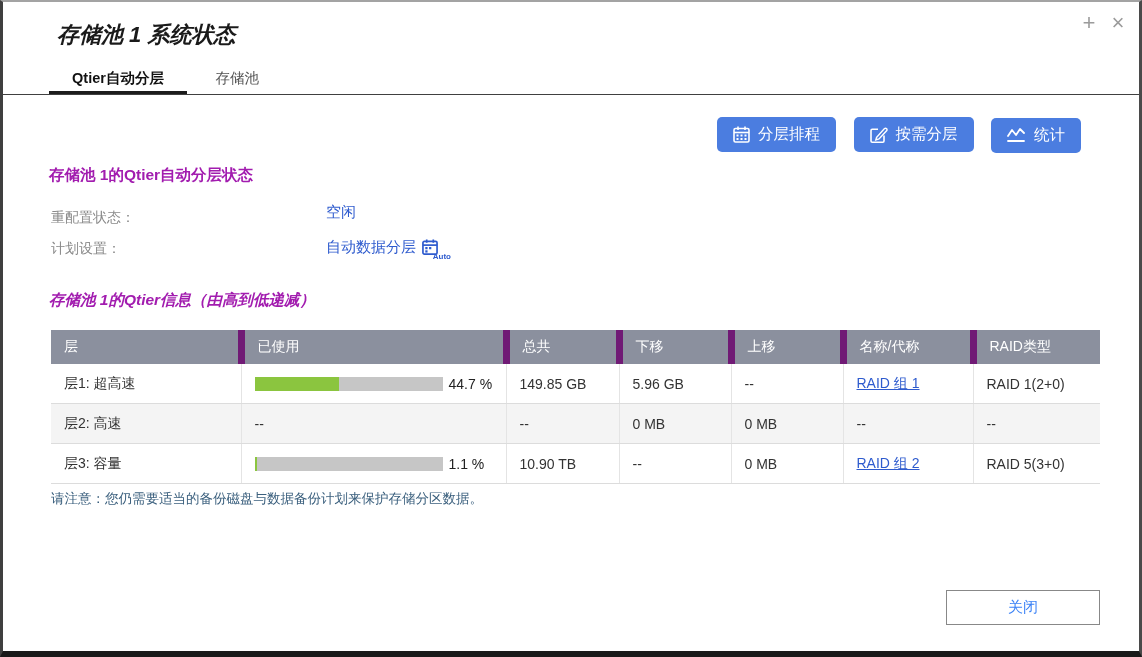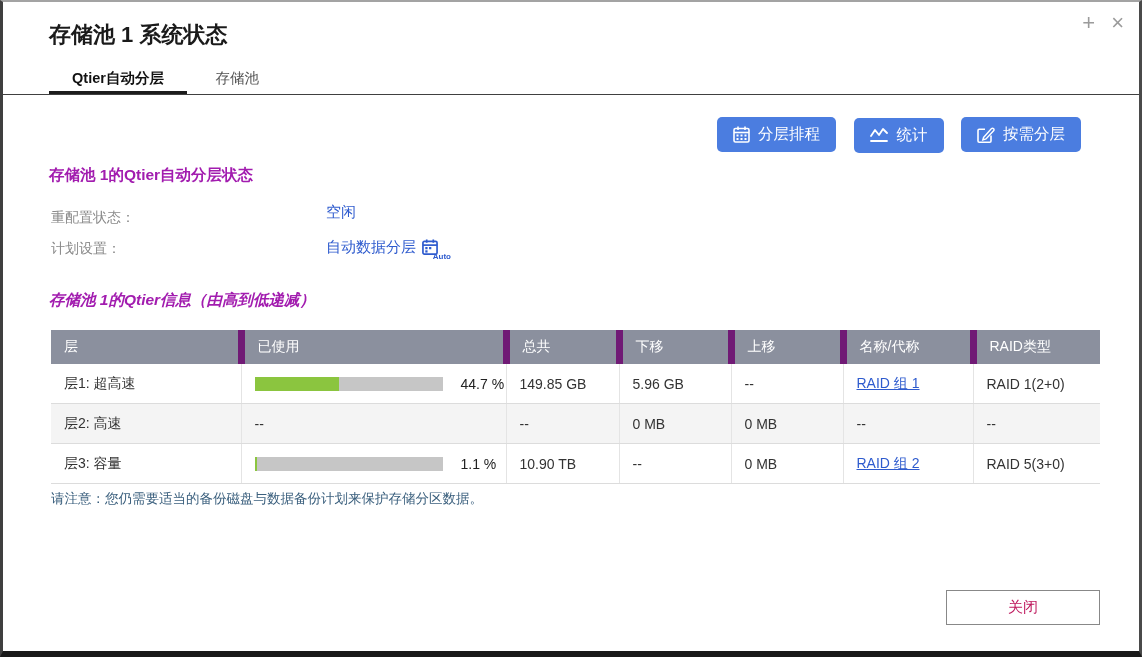--- a/index.html
+++ b/index.html
@@ -2,21 +2,21 @@
 <html style="--accent: #4b7de0; --link: #2e5bce; --bar-green: #8bc53f; --bar-bg: #c6c6c6; --th-bg: #8b909e; --note: #3a5f7d;"><head>
 <meta charset="utf-8">
 <style>
   html,body{margin:0;padding:0;background:#e9e9e9;font-family:"Liberation Sans","DejaVu Sans",sans-serif;}
   .window{
     position:relative;width:1142px;height:657px;background:#fff;box-sizing:border-box;
     border-left:3px solid #3f3f3f;border-right:3px solid #4a4a4a;
     border-top:2px solid #a3a3a3;border-bottom:6px solid #191919;
     overflow:hidden;
   }
-  .titlebar{position:absolute;top:0;left:0;right:0;height:60px;}
+  .titlebar{position:absolute;top:0;left:8px;right:0;height:60px;font-style:italic;}
   .dialog-title{position:absolute;top:18px;left:46px;font-size:22px;font-weight:bold;color:#1a1a1a;margin:0;}
   .win-controls{position:absolute;top:8px;right:10px;color:#9b9b9b;font-size:22px;line-height:22px;}
   .win-controls span{display:inline-block;padding:2px 5px;cursor:pointer;}
   
   .tabs{position:absolute;top:66px;left:0;right:0;height:27px;border-bottom:1px solid #404040;padding-left:46px;box-sizing:border-box;}
   .tab{display:inline-block;vertical-align:bottom;height:26px;line-height:20px;font-size:14.5px;text-align:center;cursor:pointer;}
   .tab.active{width:138px;color:#111;font-weight:bold;border-bottom:3px solid #1c1c1c;box-sizing:border-box;}
   .tab.inactive{color:#555;padding:0 24px;}
   
   .toolbar{position:absolute;top:115px;right:58px;white-space:nowrap;}
@@ -41,28 +41,28 @@
   .qtier-table th:first-child{border-left:none;}
   .qtier-table td{
     height:39px;padding:0 0 0 13px;border-bottom:1px solid #dcdcdc;border-left:1px solid #e4e4e4;
     background:#fff;overflow:hidden;white-space:nowrap;
   }
   .qtier-table td:first-child{border-left:none;}
   .qtier-table tr.alt td{background:#f4f4f4;}
   .usedwrap{display:flex;align-items:center;}
   .bar{width:188px;height:14px;background:var(--bar-bg,#c6c6c6);position:relative;flex:none;}
   .bar .fill{height:100%;background:var(--bar-green,#8bc53f);}
-  .pct{margin-left:18px;color:#222;}
+  .pct{margin-left:6px;color:#222;}
   .raid-link{color:var(--link,#2e5bce);text-decoration:underline;cursor:pointer;}
   
   .note{position:absolute;top:488px;left:48px;font-size:13.5px;color:var(--note,#3a5f7d);}
   
   .close-btn{
     position:absolute;top:588px;left:943px;width:154px;height:35px;background:#fff;
-    border:1px solid #888;color:#be185d;font-size:15px;font-family:inherit;cursor:pointer;
+    border:1px solid #888;color:#3b82f6;font-size:15px;font-family:inherit;cursor:pointer;
   }
 </style>
 </head>
 <body>
 
 <div class="window">
 
   <div class="titlebar">
     <h1 class="dialog-title">存储池 1 系统状态</h1>
     <div class="win-controls">
@@ -91,35 +91,35 @@
               <rect x="3.5" y="12" width="2" height="2"></rect>
               <rect x="7.5" y="12" width="2" height="2"></rect>
               <rect x="11.5" y="12" width="2" height="2"></rect>
             </g>
           </svg>
       </span>
       <span>分层排程</span>
     </button>
     <button class="btn-blue">
       <span>
+        <svg width="18" height="17" viewBox="0 0 18 17">
+            <path d="M14 9.5 V15 a1.2 1.2 0 0 1 -1.2 1.2 H2.2 A1.2 1.2 0 0 1 1 15 V4.4 A1.2 1.2 0 0 1 2.2 3.2 H8" fill="none" stroke="#fff" stroke-width="1.6"></path>
+            <path d="M6.5 11.5 L14.5 2.5 a1.6 1.6 0 0 1 2.3 2.1 L9 13 l-3.2 1z" fill="none" stroke="#fff" stroke-width="1.4"></path>
+          </svg>
+      </span>
+      <span>按需分层</span>
+    </button>
+    <button class="btn-blue">
+      <span>
         <svg width="19" height="16" viewBox="0 0 19 16">
             <polyline points="1,9 5,3 9,8 13,2 17,6" fill="none" stroke="#fff" stroke-width="1.8" stroke-linejoin="round" stroke-linecap="round"></polyline>
             <line x1="1" y1="14" x2="17" y2="14" stroke="#fff" stroke-width="1.8" stroke-linecap="round"></line>
           </svg>
       </span>
       <span>统计</span>
-    </button>
-    <button class="btn-blue">
-      <span>
-        <svg width="18" height="17" viewBox="0 0 18 17">
-            <path d="M14 9.5 V15 a1.2 1.2 0 0 1 -1.2 1.2 H2.2 A1.2 1.2 0 0 1 1 15 V4.4 A1.2 1.2 0 0 1 2.2 3.2 H8" fill="none" stroke="#fff" stroke-width="1.6"></path>
-            <path d="M6.5 11.5 L14.5 2.5 a1.6 1.6 0 0 1 2.3 2.1 L9 13 l-3.2 1z" fill="none" stroke="#fff" stroke-width="1.4"></path>
-          </svg>
-      </span>
-      <span>按需分层</span>
     </button>
   </div>
 
   <div class="section-title" style="top:163px;">存储池 1的Qtier自动分层状态</div>
 
   <div class="kv-label" style="top:207px;">重配置状态：</div>
   <div class="kv-value" style="top:201px;">空闲</div>
 
   <div class="kv-label" style="top:238px;">计划设置：</div>
   <div class="kv-value" style="top:236px;">

